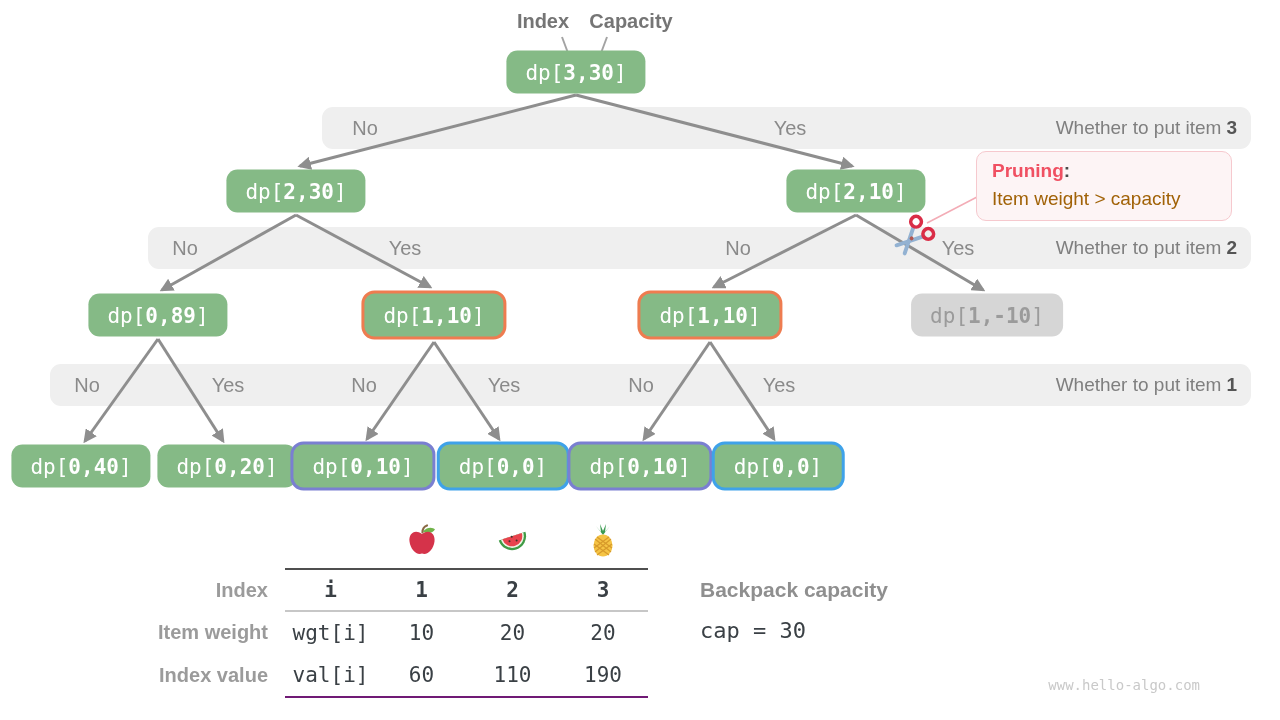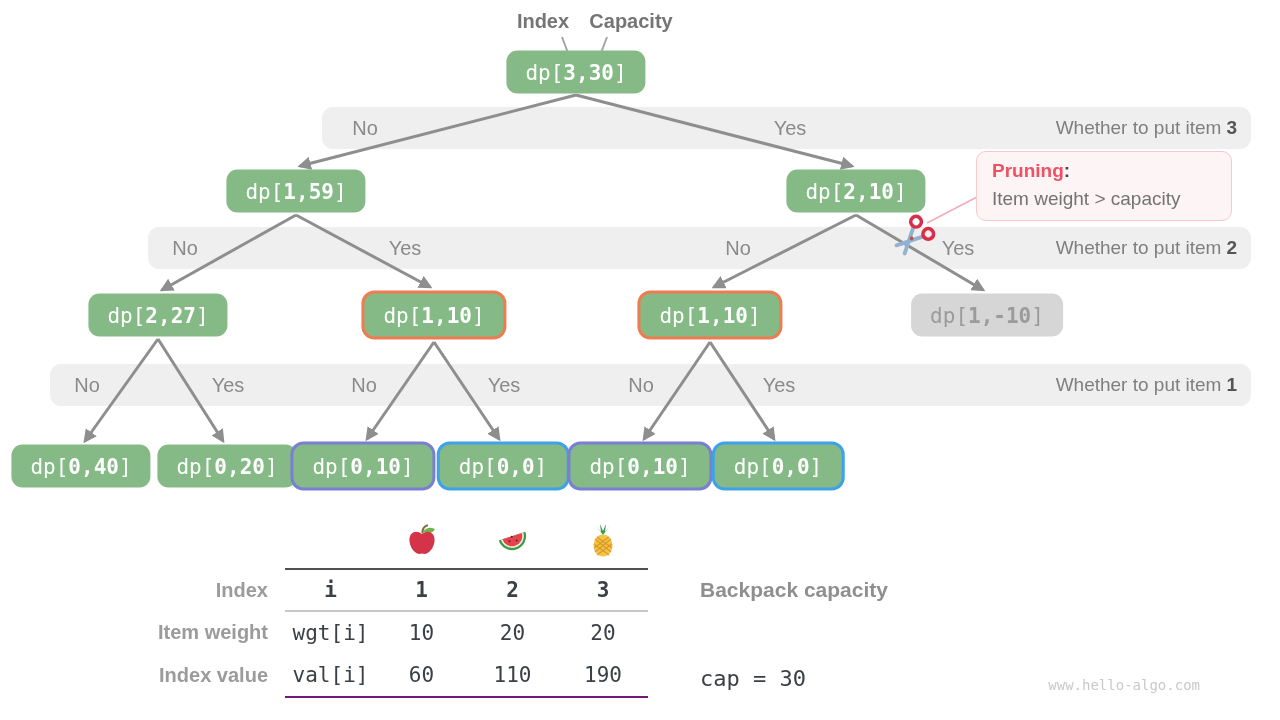--- a/index.html
+++ b/index.html
@@ -27,38 +27,38 @@
   .node.gray{background:#d6d6d6;color:#9b9b9b;}
 
   
   .hdr-label{position:absolute;transform:translateX(-50%);font-size:20px;font-weight:700;color:#757575;z-index:3;white-space:nowrap;}
 
   
   .pruning-box{position:absolute;left:976px;top:151px;width:256px;height:70px;background:#fdf4f5;
                border:1.5px solid #f6c9ce;border-radius:10px;z-index:4;box-sizing:border-box;}
   .pruning-title{position:absolute;left:15px;top:8px;font-size:19px;color:#f05062;font-weight:700;}
   .pruning-title .colon{color:#4a4a4a;}
-  .pruning-body{position:absolute;left:15px;top:36px;font-size:19px;color:#737373;white-space:nowrap;}
+  .pruning-body{position:absolute;left:15px;top:36px;font-size:19px;color:#a16207;white-space:nowrap;}
   .scissors{position:absolute;left:889px;top:215px;width:46px;height:46px;transform:rotate(45deg);z-index:5;}
 
   
   .dp-table{position:absolute;left:145px;top:516px;border-collapse:collapse;z-index:3;}
   .dp-table td{text-align:center;padding:0;height:42px;font-family:"DejaVu Sans Mono",monospace;
                font-size:21px;color:#3a4045;vertical-align:middle;}
   .dp-table td.rowlabel{text-align:right;padding-right:17px;font-family:"Liberation Sans",sans-serif;
                         font-weight:700;font-size:20px;color:#9b9b9b;}
   .row-fruits td{height:52px;}
   .row-index td.data{border-top:2px solid #4f4f4f;font-weight:700;height:40px;}
   .row-weight td.data{border-top:2px solid #c7c7c7;}
   .row-value td.data{border-bottom:2px solid #701a75;}
 
   
   .capacity-label{position:absolute;left:700px;top:578px;font-size:21px;font-weight:700;color:#8f8f8f;z-index:3;}
   .capacity-code{position:absolute;left:700px;top:618px;font-size:22px;color:#3a4045;
-                 font-family:"DejaVu Sans Mono",monospace;z-index:3;margin-top:48px;}
+                 font-family:"DejaVu Sans Mono",monospace;z-index:3;}
   .watermark{position:absolute;right:80px;top:677px;font-size:14px;color:#c9c9c9;
              font-family:"DejaVu Sans Mono",monospace;z-index:3;}
 </style>
 </head>
 <body>
 
 <div class="canvas">
 
   <div>
       <div class="band" style="left: 322px; top: 107px; width: 929px; height: 42px;">
@@ -113,31 +113,31 @@
   <div class="hdr-label" style="left:631px;top:10px;">Capacity</div>
 
   <div>
       <div class="node green" style="left: 576px; top: 72px;">
         <span class="pre">dp[</span>
         <span class="num">3,30</span>
         <span class="post">]</span>
       </div>
       <div class="node green" style="left: 296px; top: 191px;">
         <span class="pre">dp[</span>
-        <span class="num">1,59</span>
+        <span class="num">2,30</span>
         <span class="post">]</span>
       </div>
       <div class="node green" style="left: 856px; top: 191px;">
         <span class="pre">dp[</span>
         <span class="num">2,10</span>
         <span class="post">]</span>
       </div>
       <div class="node green" style="left: 158px; top: 315px;">
         <span class="pre">dp[</span>
-        <span class="num">2,27</span>
+        <span class="num">0,89</span>
         <span class="post">]</span>
       </div>
       <div class="node orange" style="left: 434px; top: 315px;">
         <span class="pre">dp[</span>
         <span class="num">1,10</span>
         <span class="post">]</span>
       </div>
       <div class="node orange" style="left: 710px; top: 315px;">
         <span class="pre">dp[</span>
         <span class="num">1,10</span>

